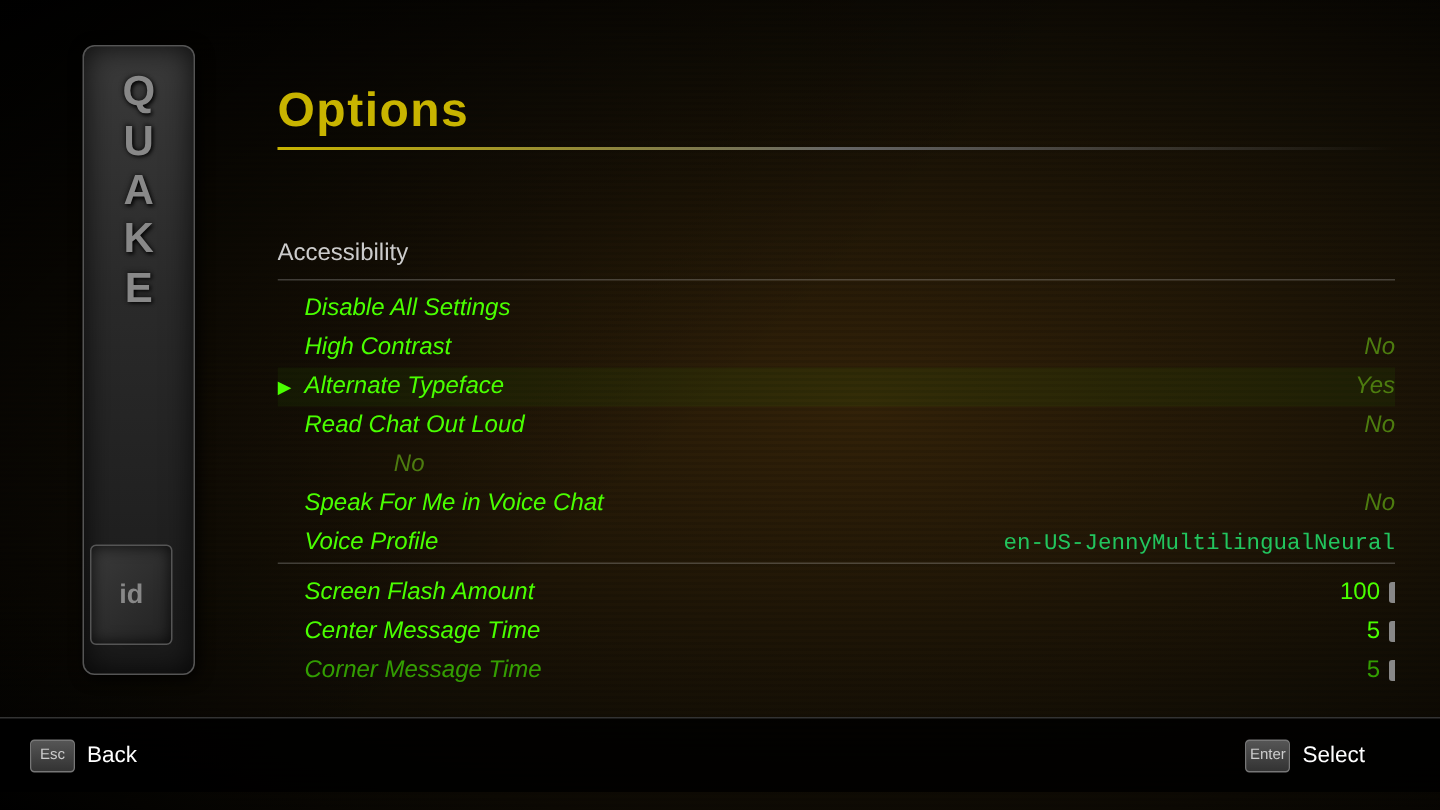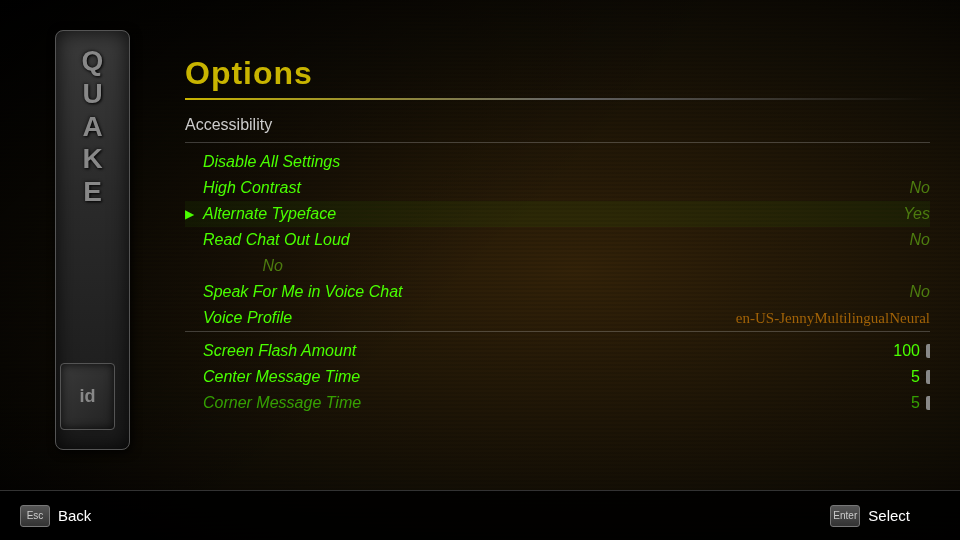--- a/index.html
+++ b/index.html
@@ -132,20 +132,21 @@
       overflow: hidden;
     }
 
     .section-header {
       color: #ccc;
       font-size: 16px;
       font-weight: normal;
       padding: 4px 0;
       margin-bottom: 4px;
       font-family: Arial, sans-serif;
+      margin-top: 44px;
     }
 
     .section-divider {
       height: 1px;
       background: rgba(180,180,180,0.3);
       margin-bottom: 6px;
     }
 
     .menu-item {
       display: flex;
@@ -167,23 +168,23 @@
     .menu-item .item-value {
       color: #4d7c0f;
       font-size: 16px;
       font-family: Arial, sans-serif;
       text-align: right;
       min-width: 80px;
       font-style: italic;
     }
 
     .menu-item .item-value-long {
-      color: #a16207;
+      color: #22c55e;
       font-size: 15px;
-      font-family: Liberation Serif, serif;
+      font-family: Liberation Mono, monospace;
       text-align: left;
     }
 
     .menu-item .arrow {
       color: #4aff00;
       font-size: 12px;
       margin-right: 4px;
       width: 14px;
     }
 
@@ -233,21 +234,21 @@
     .item-number {
       color: #4aff00;
       font-size: 16px;
       min-width: 35px;
       text-align: right;
     }
 
     
     .bottom-bar {
       position: absolute;
-      bottom: 0;
+      bottom: 12px;
       left: 0;
       right: 0;
       height: 50px;
       background: rgba(0,0,0,0.85);
       border-top: 1px solid #333;
       display: flex;
       align-items: center;
       padding: 0 20px;
       z-index: 10;
     }

